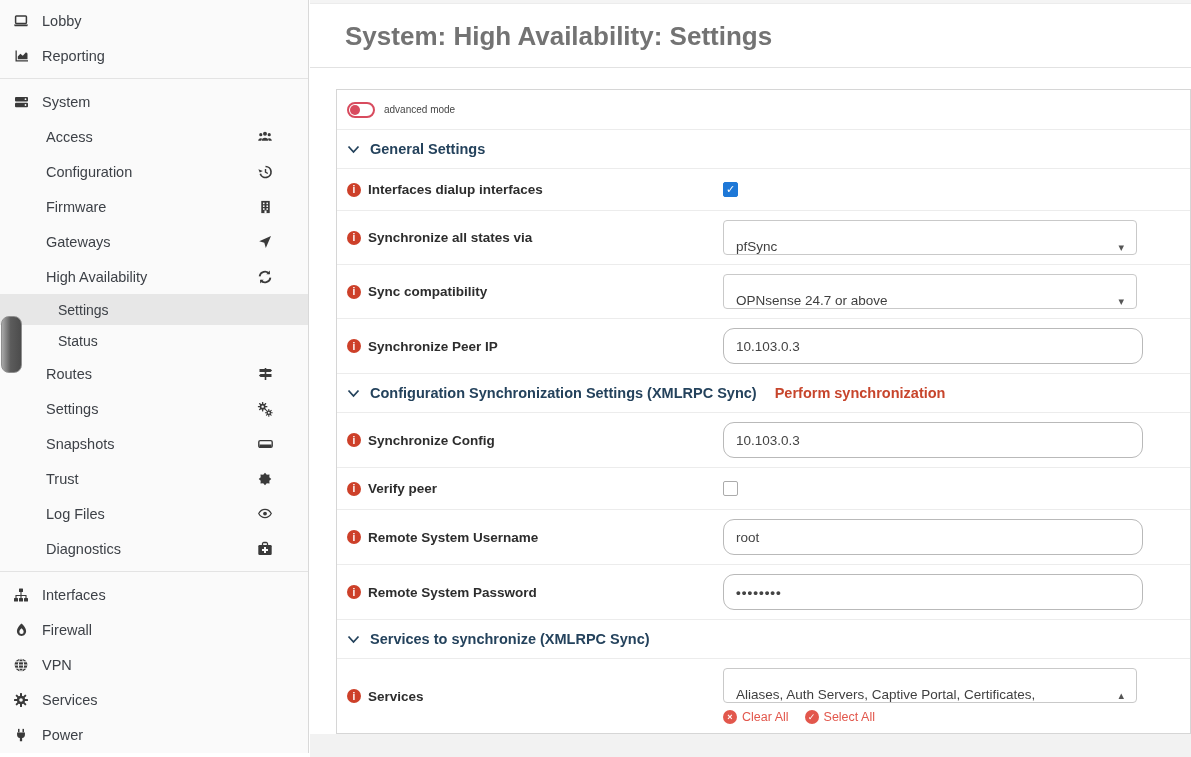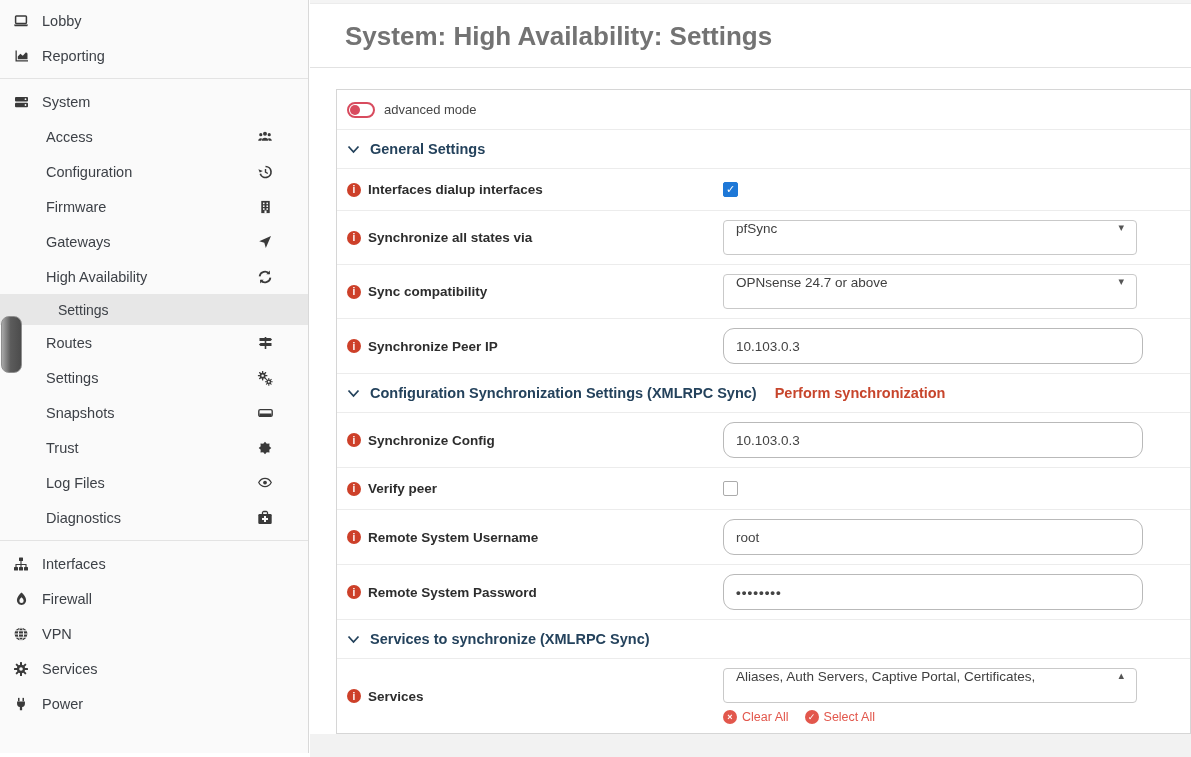--- a/index.html
+++ b/index.html
@@ -34,40 +34,40 @@
   .page-bottom { flex:1; background:#f2f2f2; }
 
   
   .row { display:flex; align-items:center; border-bottom:1px solid #ececec; padding-left:10px; }
   .row:last-child { border-bottom:none; }
   .row-toggle { min-height:40px; gap:9px; }
   .toggle { width:28px; height:16px; border:2px solid #d84b5e; border-radius:9px;
     position:relative; display:inline-block; cursor:pointer; background:#fff; }
   .toggle .knob { position:absolute; left:1px; top:1px; width:10px; height:10px;
     border-radius:50%; background:#d84b5e; }
-  .toggle-label { font-size:13px; color:#464646; }
+  .toggle-label { font-size:10px; color:#464646; }
 
   .row-section { min-height:39px; gap:10px; }
   .chevron { display:inline-flex; cursor:pointer; }
   .sec-title { font-weight:bold; font-size:14.5px; color:#24425c; }
   .sec-link { font-weight:bold; font-size:14.5px; color:#c7452c; cursor:pointer; text-decoration:none;padding-left:8px; }
 
   .row-field { min-height:42px; }
   .cell-label { width:376px; flex-shrink:0; display:flex; align-items:center; gap:7px; }
   .info-icon { width:14px; height:14px; border-radius:50%; background:#cd4029; color:#fff;
     font-size:10px; font-weight:bold; display:inline-flex; align-items:center;
     justify-content:center; cursor:pointer; flex-shrink:0; }
   .flabel { font-weight:bold; font-size:13.5px; color:#2d2d2d; }
   .cell-control { display:flex; flex-direction:column; justify-content:center; padding:9px 0; }
 
   .tinput { width:420px; height:36px; border:1px solid #b9b9b9; border-radius:11px;
     padding:0 12px; font:13.5px "Liberation Sans","DejaVu Sans",sans-serif; color:#444; background:#fff; }
   .pw { letter-spacing:1px; font-weight:bold; }
   .select { width:414px; height:35px; border:1px solid #c9c9c9; border-radius:4px;
-    display:flex; align-items:flex-start; justify-content:space-between; padding:0 12px;
+    display:flex; align-items:flex-end; justify-content:space-between; padding:0 12px;
     font-size:13.5px; color:#3f3f3f; background:#fff; cursor:pointer; }
   .caret { font-size:11px; color:#555; }
   .cb { width:15px; height:15px; border:1px solid #ababab; border-radius:2px; background:#fff;
     display:inline-flex; align-items:center; justify-content:center; cursor:pointer; }
   .cb.checked { background:#1e78d7; border-color:#1e78d7; color:#fff; font-size:11px; font-weight:bold; }
 
   .actions { display:flex; gap:16px; margin-top:7px; font-size:12.5px; color:#e2574c; }
   .action { display:inline-flex; align-items:center; cursor:pointer; }
   .act-ic { width:14px; height:14px; border-radius:50%; background:#e2574c; color:#fff;
     display:inline-flex; align-items:center; justify-content:center; font-size:9px;
@@ -166,20 +166,23 @@
                 <path d="M2.6 7.4a5.5 5.5 0 0 1 9.8-2.6"></path>
               </g>
               <path d="M12.9 1.6v3.6H9.3z" fill="#3a3a3a"></path>
               <path d="M3.1 14.4v-3.6h3.6z" fill="#3a3a3a"></path>
             </svg>
           </span>
         </div>
         <div class="side-item lvl2 active">
           <span class="s-label">Settings</span>
         </div>
+        <div class="side-item lvl2">
+          <span class="s-label">Status</span>
+        </div>
         <div class="side-item lvl1">
           <span class="s-label">Routes</span>
           <span class="s-icon s-icon-right">
             <svg width="17" height="16" viewBox="0 0 16 16" fill="#3a3a3a">
               <rect x="7.2" y="2" width="1.6" height="12"></rect>
               <path d="M2 3h11l1.6 1.5L13 6H2z"></path>
               <path d="M14 8H3L1.4 9.5 3 11h11z"></path>
             </svg>
           </span>
         </div>

